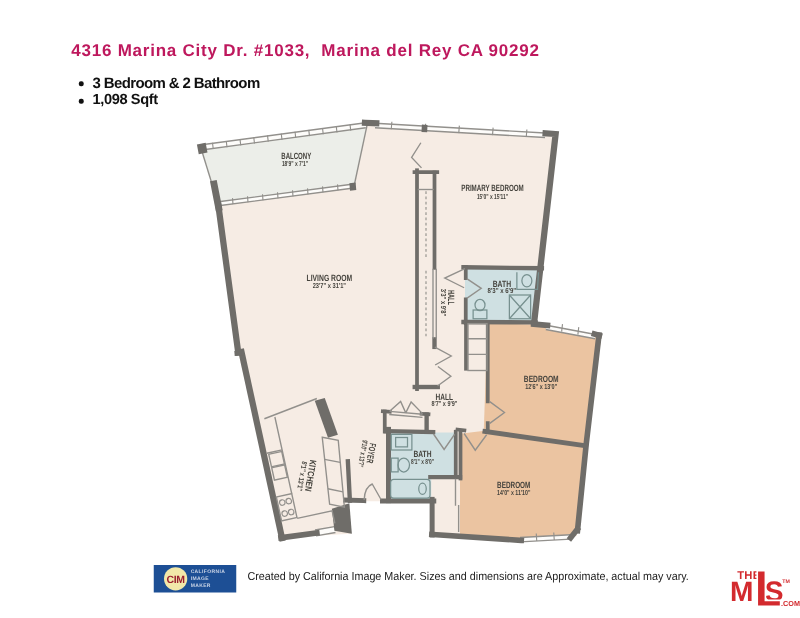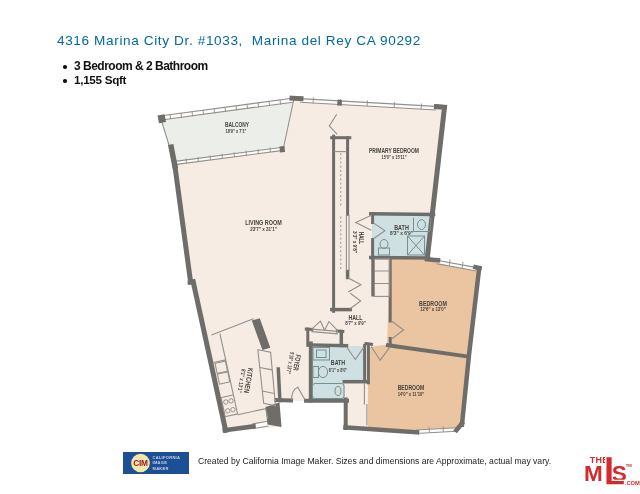--- a/index.html
+++ b/index.html
@@ -1,36 +1,36 @@
 <!DOCTYPE html>
 <html><head>
 <meta charset="utf-8">
 <style>
   html,body{margin:0;padding:0;}
   body{width:640px;height:494px;background:#ffffff;position:relative;overflow:hidden;
        font-family:"Liberation Sans", sans-serif;}
-  .title{position:absolute;left:57px;top:33px;font-size:13.6px;font-weight:normal;color:#0369a1;letter-spacing:0.62px;}
+  .title{position:absolute;left:57px;top:33px;font-size:13.6px;font-weight:bold;color:#be185d;letter-spacing:0.62px;}
   .b1{position:absolute;left:74px;top:59px;font-size:12px;font-weight:bold;color:#111;letter-spacing:-0.5px;}
   .b2{position:absolute;left:74px;top:72.8px;font-size:11.7px;font-weight:bold;color:#111;letter-spacing:-0.3px;}
   .dot{position:absolute;width:3px;height:3px;border-radius:50%;background:#111;}
   .credit{position:absolute;left:198px;top:455.5px;font-size:9.2px;color:#222;transform:scaleX(0.936);transform-origin:0 0;}
   svg text{font-family:"Liberation Sans", sans-serif;}
   .rn{font-size:7.3px;font-weight:bold;letter-spacing:0px;fill:#45433d;text-anchor:middle;}
   .rd{font-size:5.8px;font-weight:bold;letter-spacing:0px;fill:#45433d;text-anchor:middle;}
 </style>
 </head>
 <body>
 
 <div class="title">4316 Marina City Dr. #1033,&nbsp; Marina del Rey CA 90292</div>
 
 <div class="dot" style="left:63.3px;top:65.2px;width:3.5px;height:3.5px;"></div>
 <div class="b1">3 Bedroom &amp; 2 Bathroom</div>
 
 <div class="dot" style="left:63.3px;top:79.4px;width:3.5px;height:3.5px;"></div>
-<div class="b2">1,155 Sqft</div>
+<div class="b2">1,098 Sqft</div>
 
 <svg width="640" height="494" viewBox="0 0 640 494" style="position:absolute;left:0;top:0;">
 
   <polygon points="160,116 294,98 283,150 175,164" fill="#eceee9"></polygon>
 
   <polygon points="294,98 446,107 427,258 481,269 469,355 461,429 345,428 345,401 277,401 281,427 225,430 190,279 174,162 283,150" fill="#f6ece4"></polygon>
 
   <polygon points="390,258.5 437,260 478,268 481,269.5 469,355 387,345" fill="#ebc4a1"></polygon>
 
   <polygon points="368,347 386,344.8 468,356.5 461,428.5 416,431.5 368,427.5" fill="#ebc4a1"></polygon>

